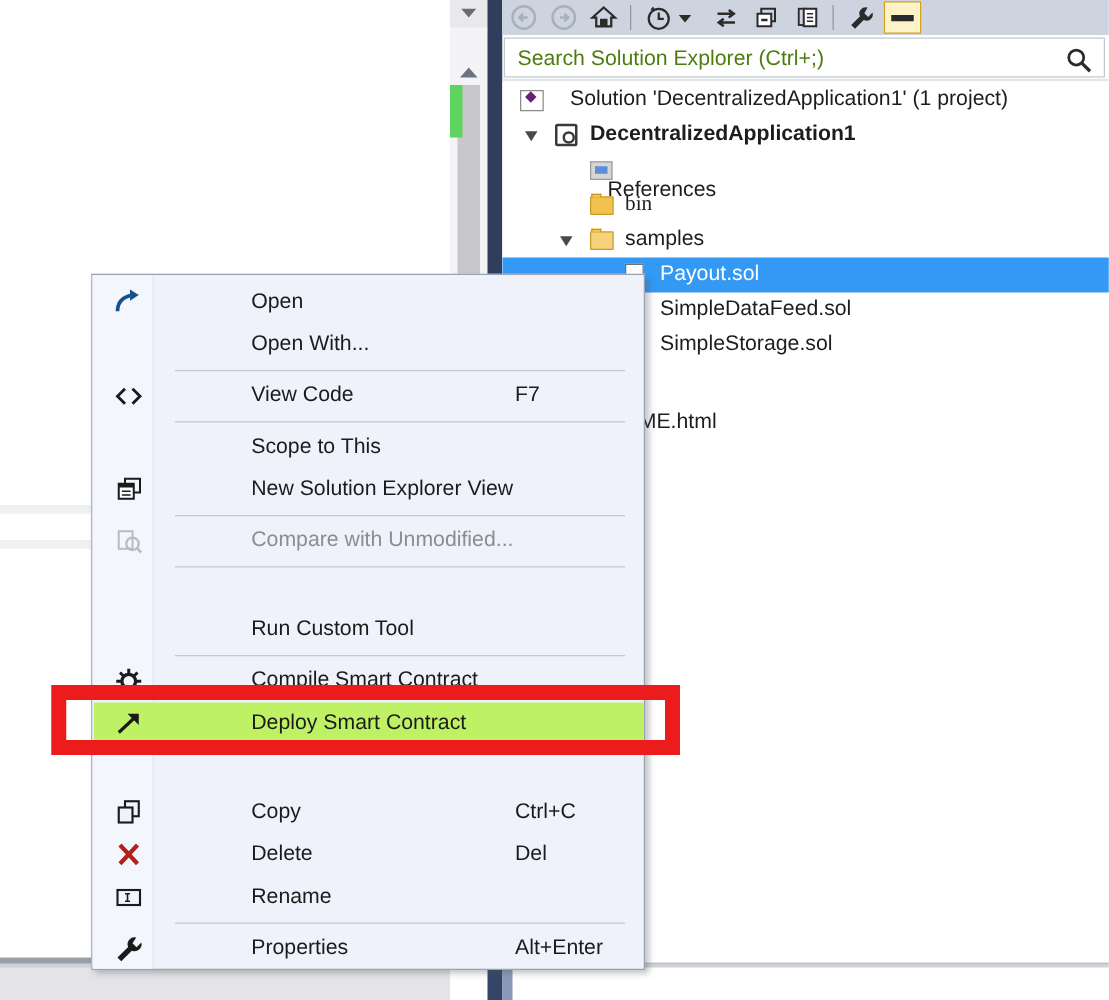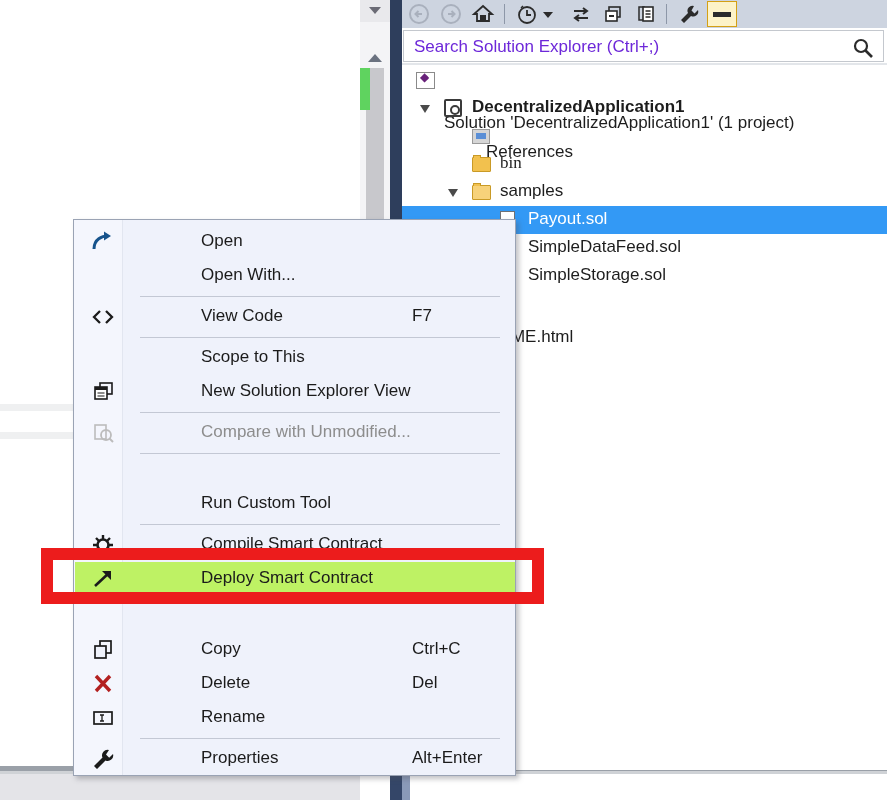--- a/index.html
+++ b/index.html
@@ -35,21 +35,21 @@
 
   
   #se-pane{position:absolute;left:402px;top:0;width:485px;height:770px;background:#ffffff;}
   #se-toolbar{position:absolute;left:0;top:0;width:485px;height:28px;background:#cdd4e0;}
   .tb-btn{position:absolute;top:1px;width:30px;height:26px;}
   .tb-sep{position:absolute;top:4px;width:1px;height:20px;background:#8d97a8;}
   .tb-active{background:#fdf3c8;border:1px solid #d4a015;box-sizing:border-box;}
 
   #se-search{position:absolute;left:1px;top:30px;width:481px;height:32px;
      background:#ffffff;border:1px solid #c4c8ce;box-sizing:border-box;}
-  #se-search .ph{position:absolute;left:10px;top:6px;font-size:17px;color:#6d28d9;}
+  #se-search .ph{position:absolute;left:10px;top:6px;font-size:17px;color:#4d7c0f;}
   #se-search .mag{position:absolute;right:8px;top:5px;}
   #se-underline{position:absolute;left:0;top:63px;width:485px;height:2px;background:#e3e6ea;}
 
   #se-tree{position:absolute;left:0;top:66px;width:485px;height:704px;background:#fff;
      font-size:17px;color:#1d1d1d;}
   .row{position:absolute;left:0;width:485px;height:28px;white-space:nowrap;}
   .row .lbl{position:absolute;top:3px;}
   .row.sel{background:#3399f5;}
   .row.sel .lbl{color:#ffffff;}
   .tri{position:absolute;top:10px;width:0;height:0;
@@ -187,21 +187,21 @@
       <circle cx="10" cy="10" r="6" fill="none" stroke="#2b2b2b" stroke-width="2.2"></circle>
       <path d="M14.5 14.5 L21 21" stroke="#2b2b2b" stroke-width="2.6"></path>
     </svg>
   </div>
   <div id="se-underline"></div>
 
   <div id="se-tree">
 
     <div class="row" style="top:0px;">
       <div class="ico slnico" style="left:14px;"></div>
-      <div class="lbl" style="left:42px;margin-top:44px;">Solution 'DecentralizedApplication1' (1 project)</div>
+      <div class="lbl" style="left:54px;">Solution 'DecentralizedApplication1' (1 project)</div>
     </div>
 
     <div class="row" style="top:28px;">
       <div class="tri open" style="left:18px;"></div>
       <div class="ico projico" style="left:42px;"></div>
       <div class="lbl bold" style="left:70px;">DecentralizedApplication1</div>
     </div>
 
     <div class="row" style="top:56px;">
       <div class="ico refico" style="left:70px;"></div>

